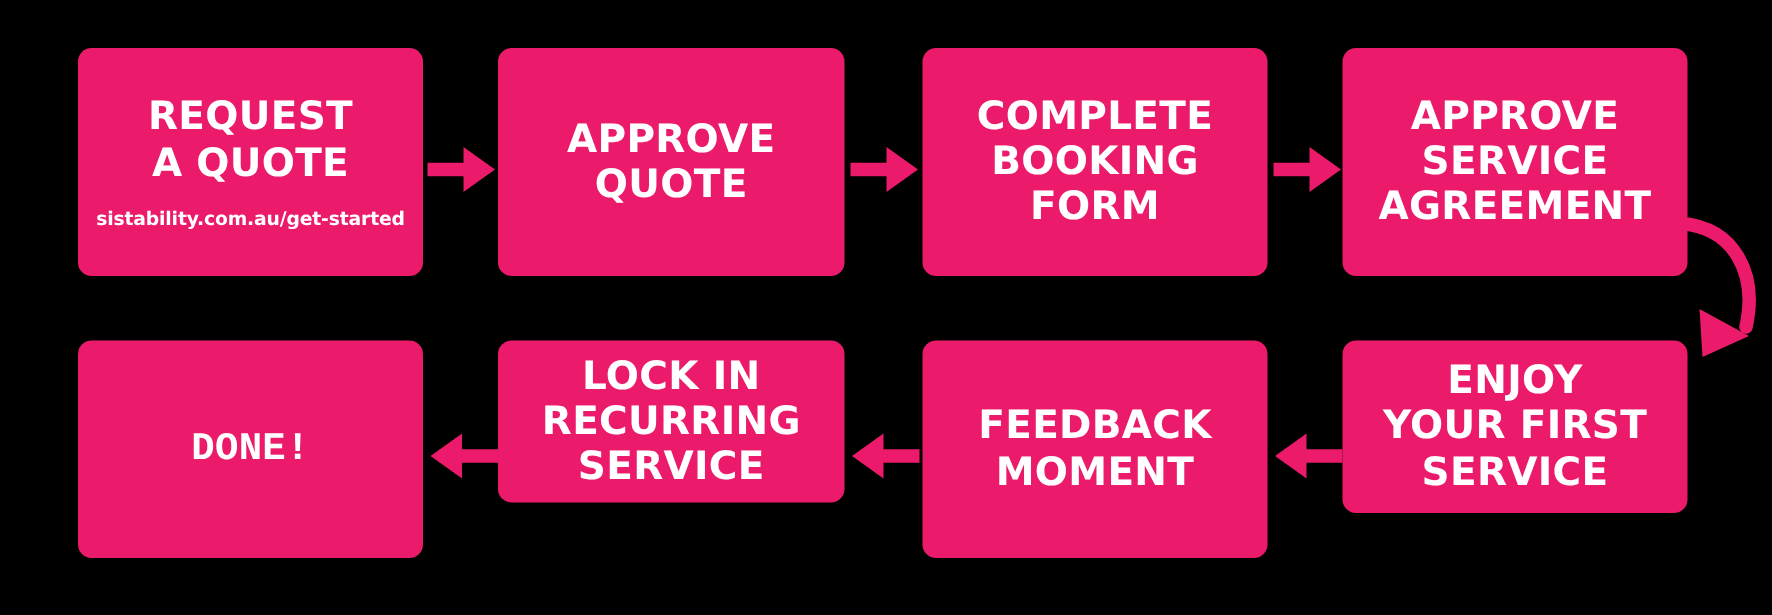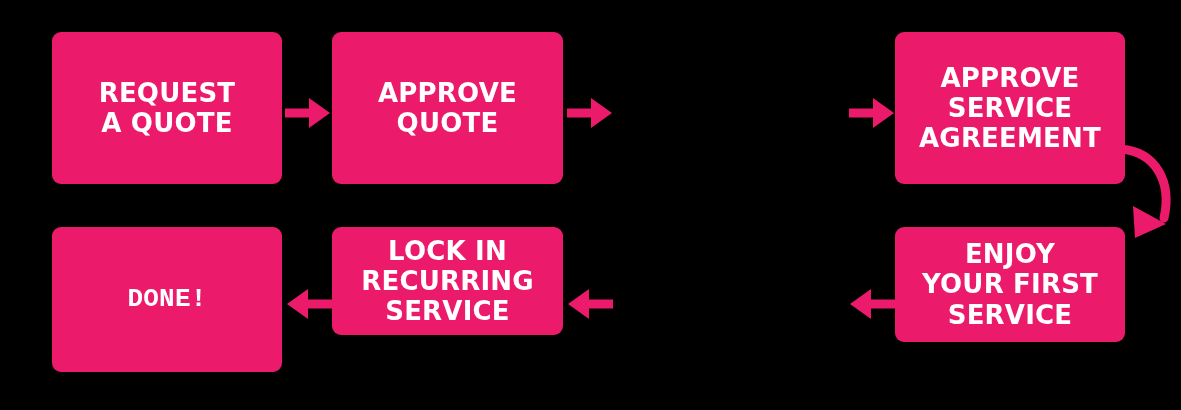--- a/index.html
+++ b/index.html
@@ -59,40 +59,50 @@
   }
 </style>
 </head>
 <body>
 
 <div id="canvas">
 
   <div class="node" style="left:52px; top:32px; width:230px; height:152px;">
     <div class="node-label">REQUEST
 A QUOTE</div>
+    <div class="node-sub">sistability.com.au/get-started</div>
   </div>
 
   <div class="node" style="left:332px; top:32px; width:231px; height:152px;">
     <div class="node-label">APPROVE
 QUOTE</div>
   </div>
 
+  <div class="node" style="left:615px; top:32px; width:230px; height:152px;">
+    <div class="node-label">COMPLETE
+BOOKING
+FORM</div>
+  </div>
 
   <div class="node" style="left:895px; top:32px; width:230px; height:152px;">
     <div class="node-label">APPROVE
 SERVICE
 AGREEMENT</div>
   </div>
 
   <div class="node" style="left:895px; top:227px; width:230px; height:115px;">
     <div class="node-label">ENJOY
 YOUR FIRST
 SERVICE</div>
   </div>
 
+  <div class="node" style="left:615px; top:227px; width:230px; height:145px;">
+    <div class="node-label">FEEDBACK
+MOMENT</div>
+  </div>
 
   <div class="node" style="left:332px; top:227px; width:231px; height:108px;">
     <div class="node-label">LOCK IN
 RECURRING
 SERVICE</div>
   </div>
 
   <div class="node" style="left:52px; top:227px; width:230px; height:145px;font-family:Liberation Mono, monospace;">
     <div class="node-label">DONE!</div>
   </div>

